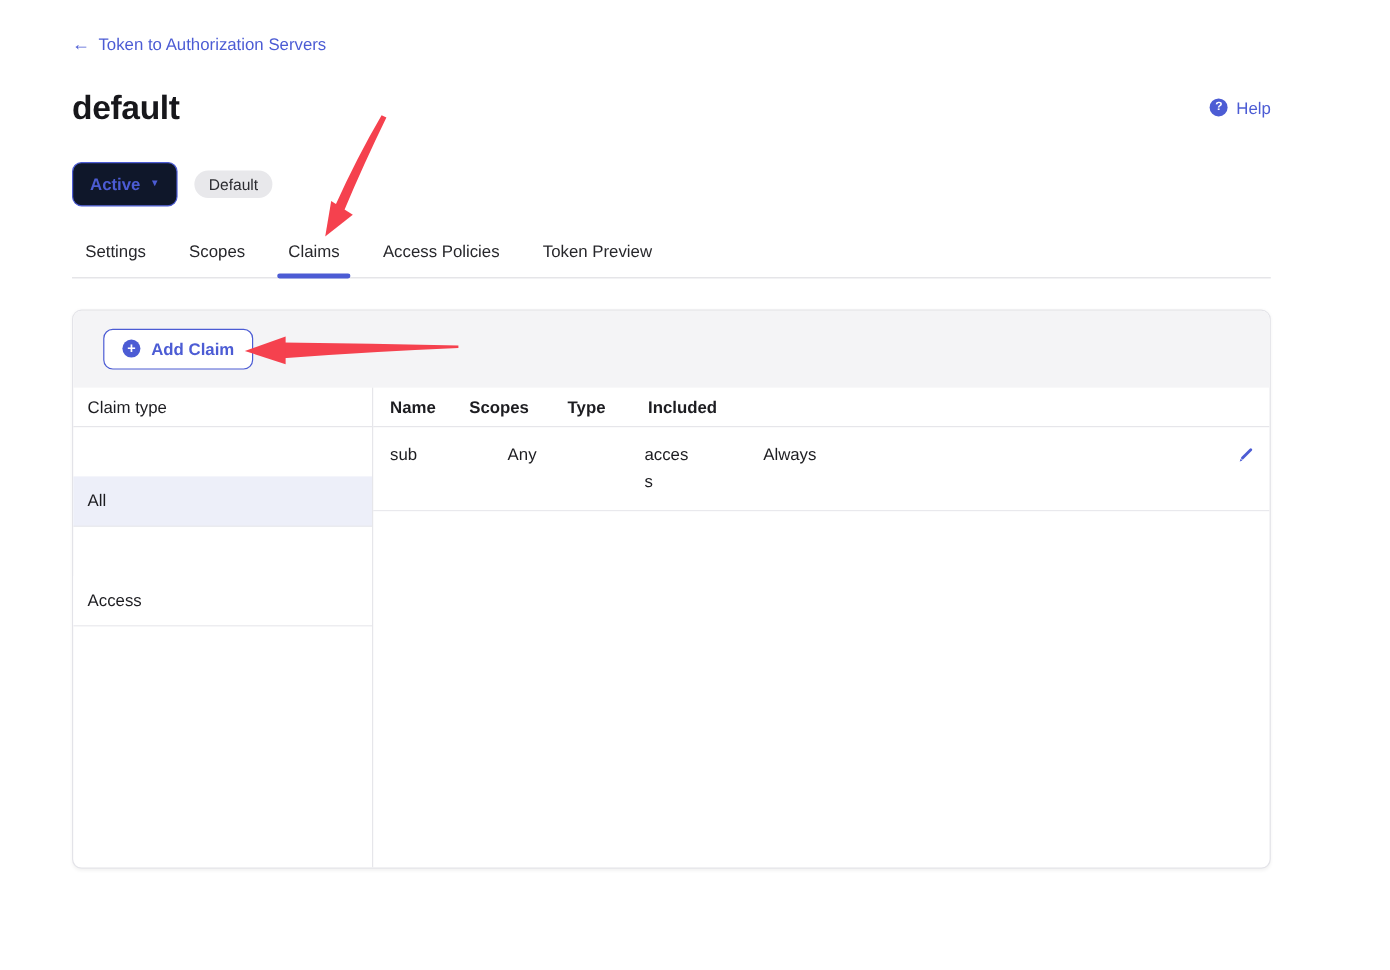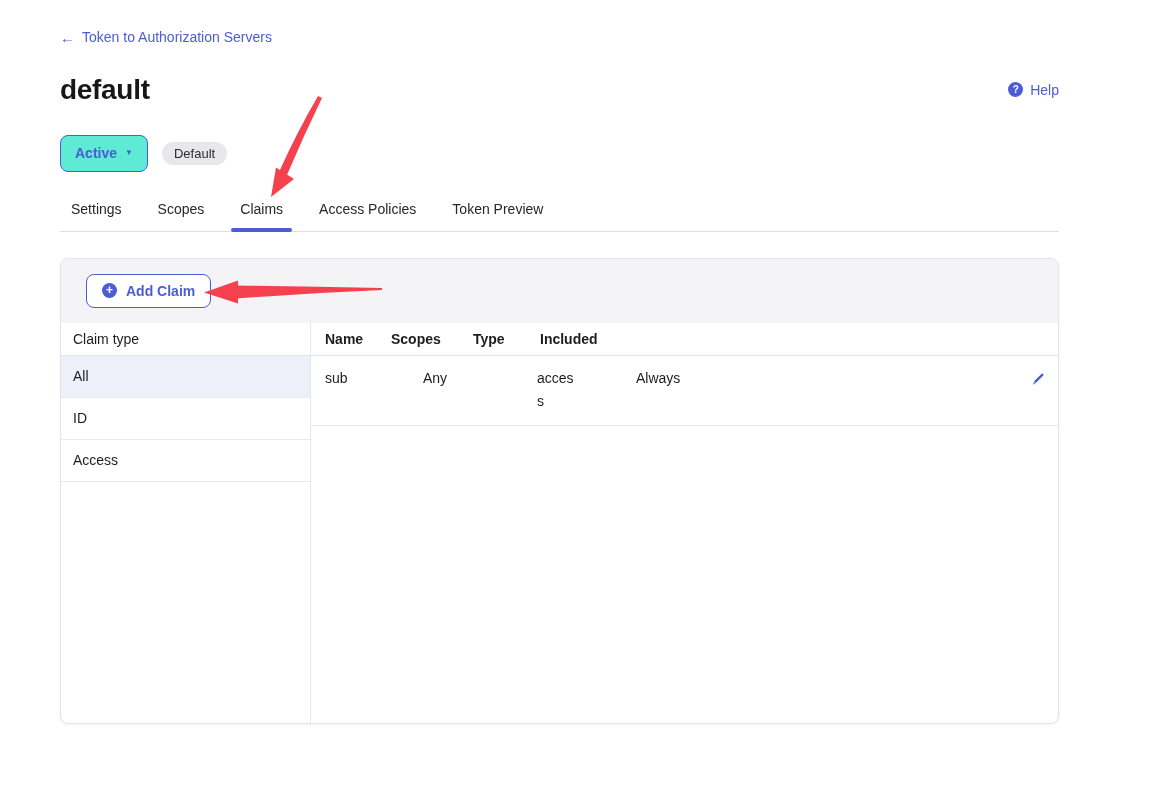--- a/index.html
+++ b/index.html
@@ -25,21 +25,21 @@
   .help-link { display:inline-flex; align-items:center; gap:7px; color:#4c5cd4; font-size:14px; font-weight:500; cursor:pointer; text-decoration:none; }
   .help-badge {
     width:15px; height:15px; border-radius:50%; background:#4c5cd4; color:#fff;
     font-size:10px; font-weight:700; display:inline-flex; align-items:center; justify-content:center;
   }
 
   
   .status-row { display:flex; align-items:center; gap:14px; margin-top:29px; }
   .active-btn {
     display:inline-flex; align-items:center; gap:8px; height:37px; padding:0 14px;
-    background:#5eead4; border:1px solid #4c5cd4; border-radius:8px; cursor:pointer;
+    background:#0f172a; border:1px solid #4c5cd4; border-radius:8px; cursor:pointer;
     color:#4c5cd4; font-size:14px; font-weight:700; font-family:inherit;
   }
   .caret { font-size:8px; line-height:1; }
   .default-badge {
     background:#e8e8eb; color:#2c2c31; border-radius:12px; padding:3px 12px;
     font-size:13px; line-height:17px;
   }
 
   
   .tabs { display:flex; margin-top:23px; border-bottom:1px solid #dfdfe3; padding-left:2px; width:999px; }
@@ -64,21 +64,21 @@
     color:#4c5cd4; font-size:14px; font-weight:700; font-family:inherit;
   }
   .plus-badge {
     width:15px; height:15px; border-radius:50%; background:#4c5cd4; color:#fff;
     font-size:12px; font-weight:700; display:inline-flex; align-items:center; justify-content:center; line-height:1; padding-bottom:1px;
   }
 
   .panel-body { display:flex; min-height:400px; }
 
   
-  .sidebar { width:250px; border-right:1px solid #e6e6ea; display:flex; flex-direction:column; }
+  .sidebar { width:250px; border-right:1px solid #e6e6ea; display:flex; flex-direction:column;gap:41px; }
   .sidebar-header {
     height:33px; display:flex; align-items:center; padding-left:12px;
     font-size:14px; color:#1d1d21; border-bottom:1px solid #e6e6ea;
   }
   .sidebar-item {
     height:42px; display:flex; align-items:center; padding-left:12px;
     font-size:14px; color:#1d1d21; border-bottom:1px solid #e9e9ed; cursor:pointer; background:#fff;
   }
   .sidebar-item.selected { background:#edeff9; }
 
@@ -139,21 +139,20 @@
           <span class="plus-badge">+</span>
           <span>Add Claim</span>
         </button>
       </div>
 
       <div class="panel-body">
 
         <div class="sidebar">
           <div class="sidebar-header">Claim type</div>
           <div class="sidebar-item selected">All</div>
-          <div class="sidebar-item">ID</div>
           <div class="sidebar-item">Access</div>
         </div>
 
         <div class="claims-table">
           <div class="t-row t-head">
             <div class="col-name">Name</div>
             <div class="col-scopes">Scopes</div>
             <div class="col-type">Type</div>
             <div class="col-included">Included</div>
             <div class="col-action"></div>

